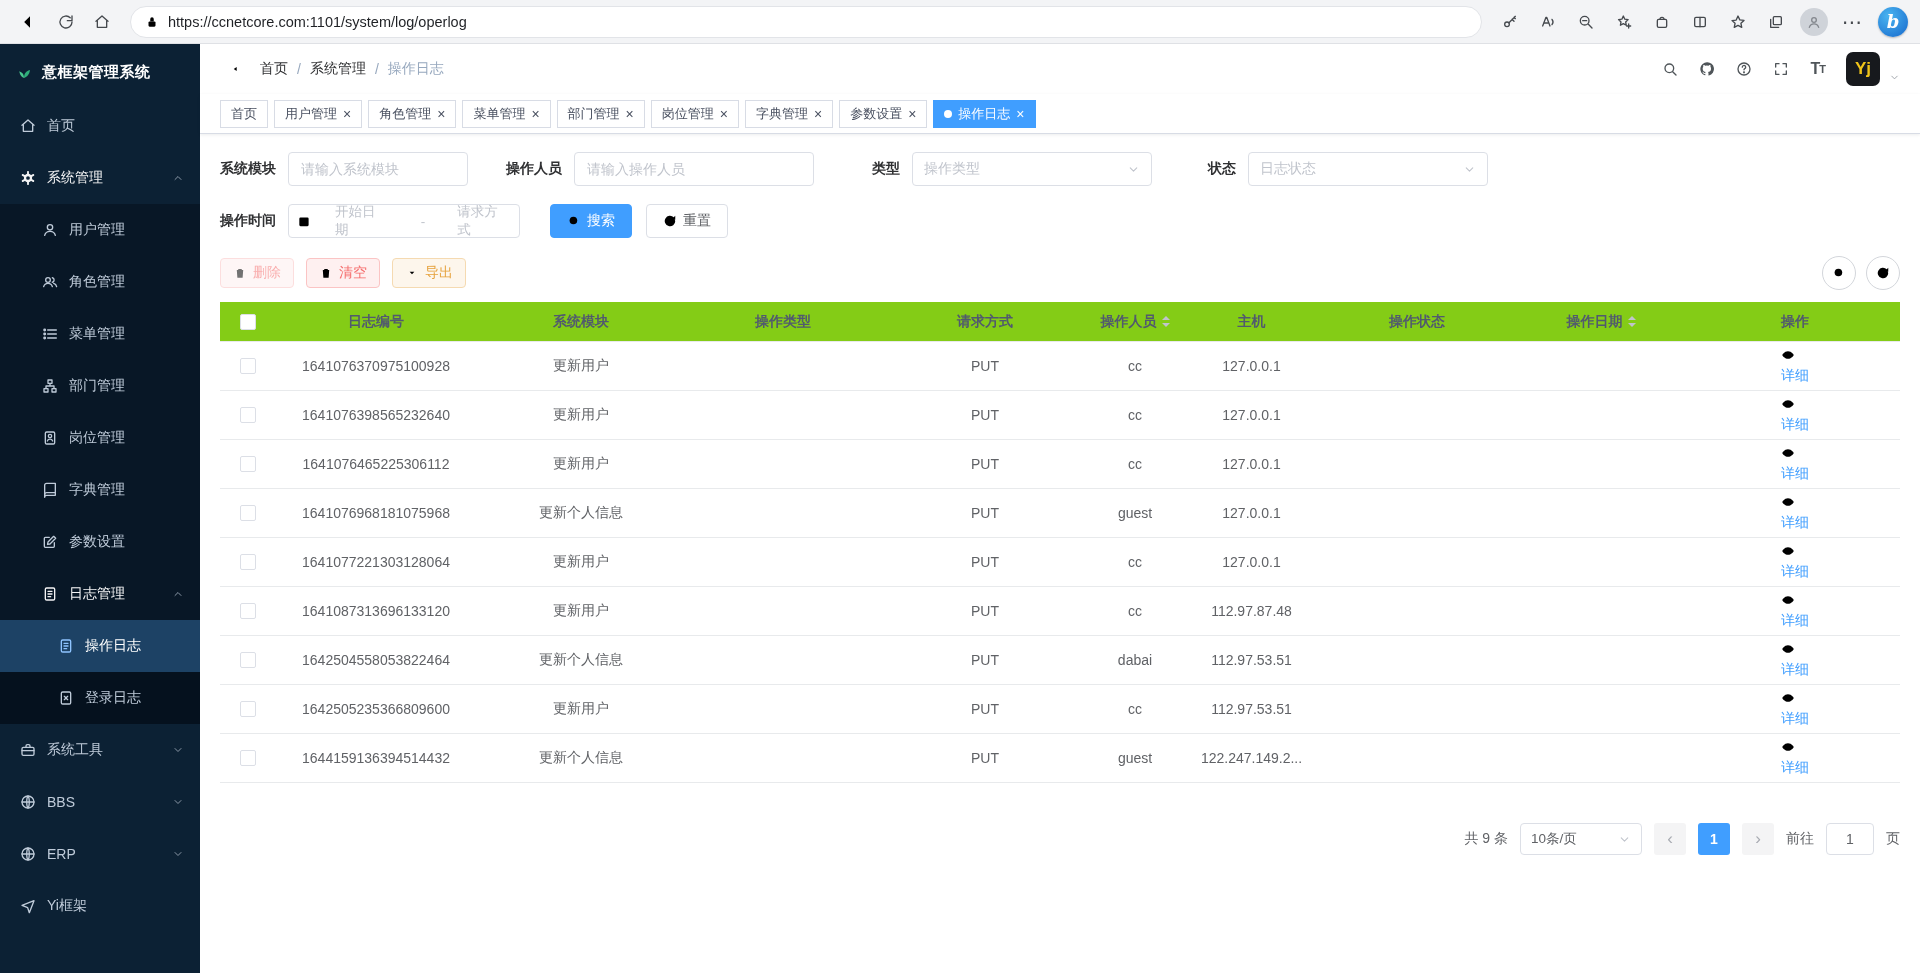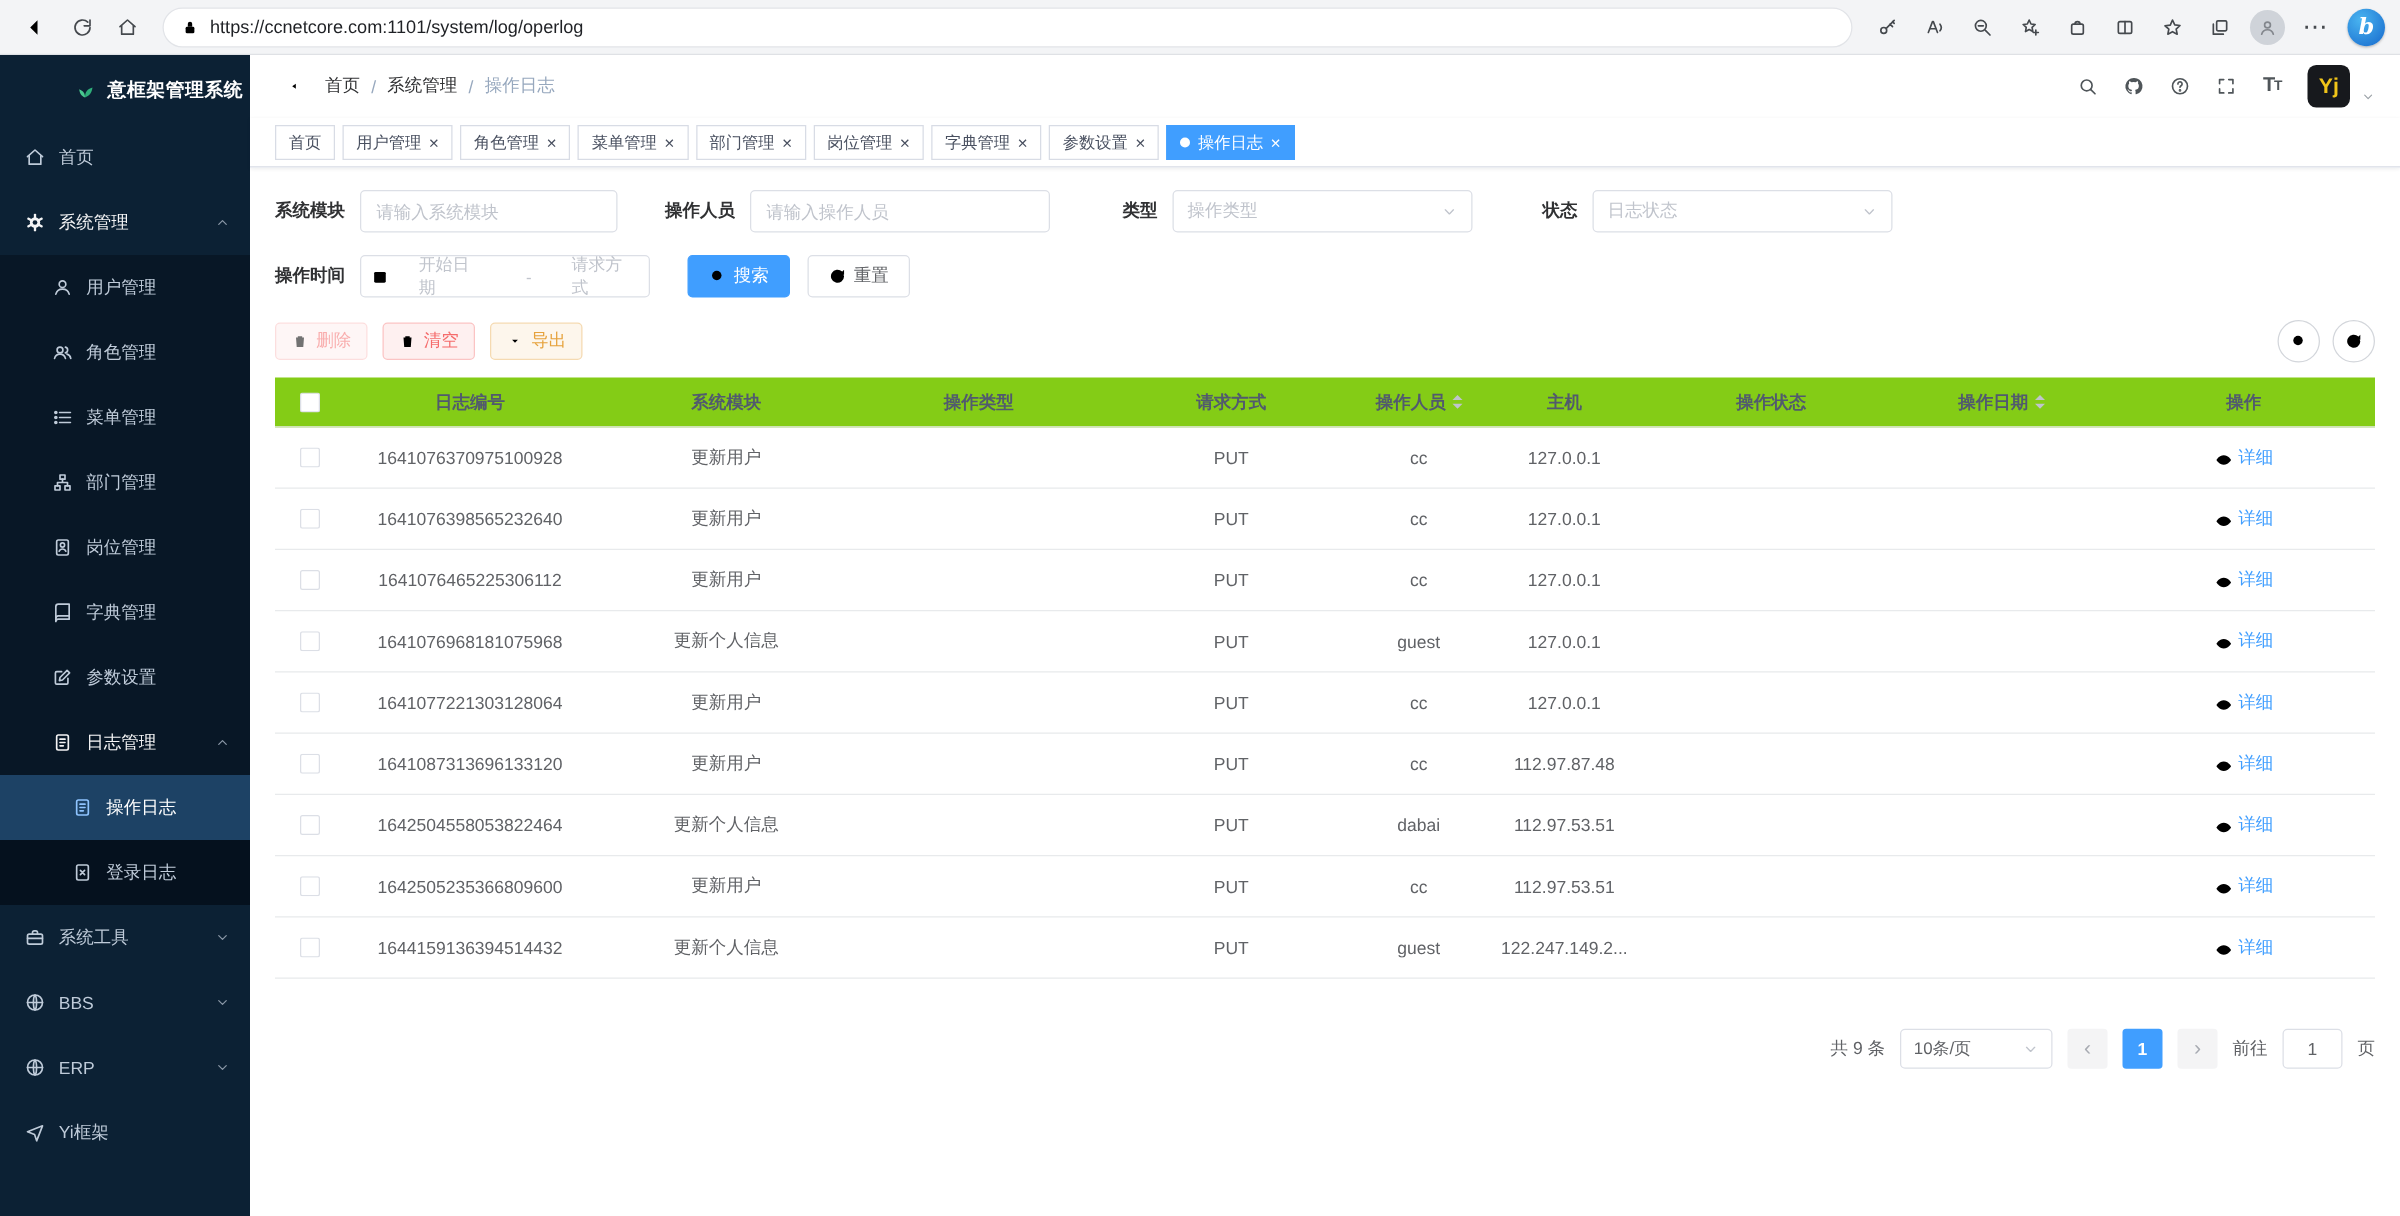--- a/index.html
+++ b/index.html
@@ -25,21 +25,21 @@
   .bing { width:30px; height:30px; border-radius:50%; margin-left:6px;
     background:radial-gradient(circle at 35% 30%, #49b4f0, #1668cc);
     color:#fff; display:flex; align-items:center; justify-content:center;
     font-family:"DejaVu Serif",serif; font-style:italic; font-weight:700; font-size:18px;
     box-shadow:0 1px 2px rgba(0,0,0,.25); cursor:pointer; }
   .more-dots { font-size:20px; color:#45494e; }
 
   
   .app { display:flex; height:929px; }
   .sidebar { width:200px; flex-shrink:0; background:#0c2134; color:#bfcbd9; overflow:hidden; }
-  .logo { height:56px; display:flex; align-items:center; padding-left:16px; gap:10px;margin-left:44px; }
+  .logo { height:56px; display:flex; align-items:center; padding-left:16px; gap:10px; }
   .logo-title { color:#fff; font-size:15px; font-weight:700; letter-spacing:.5px; }
   .mi { height:52px; display:flex; align-items:center; gap:11px;
         padding:0 16px 0 20px; font-size:14px; cursor:pointer; white-space:nowrap; }
   .mi .arrow { margin-left:auto; width:12px; height:12px; color:#8a97a6; }
   .arrow.up { transform:rotate(180deg); }
   .mi.parent-open { color:#f4f4f5; }
   .sub { background:#081726; }
   .sub .mi { padding-left:42px; }
   .sub2 { background:#05111e; }
   .sub2 .mi { padding-left:58px; }
@@ -110,22 +110,22 @@
   .td { display:flex; align-items:center; justify-content:center; text-align:center;
         overflow:hidden; white-space:nowrap; }
   .c0{width:55px}.c1{width:202px}.c2{width:208px}.c3{width:196px}.c4{width:208px}
   .c5{width:92px}.c6{width:141px}.c7{width:190px}.c8{width:178px}.c9{width:210px}
   .checkbox { width:16px; height:16px; border:1px solid #dcdfe6; border-radius:2px;
     background:#fff; display:inline-block; cursor:pointer; }
   .caret { display:inline-flex; flex-direction:column; margin-left:5px; cursor:pointer; }
   .caret i { width:0; height:0; border:4.5px solid transparent; display:block; }
   .caret .up { border-bottom-color:#c0c4cc; border-top-width:0; margin-bottom:3px; }
   .caret .down { border-top-color:#c0c4cc; border-bottom-width:0; }
-  .detail-link { display:inline-flex; align-items:flex-end; gap:5px; color:#409eff;
-    font-size:14px; cursor:pointer; text-decoration:none; }
+  .detail-link { display:inline-flex; align-items:flex-start; gap:5px; color:#409eff;
+    font-size:14px; cursor:pointer; text-decoration:none;flex-direction:column; }
 
   
   .pager { display:flex; align-items:center; justify-content:flex-end; gap:12px;
     margin-top:40px; font-size:14px; color:#606266; }
   .psize { width:122px; height:32px; border:1px solid #dcdfe6; border-radius:4px;
     display:flex; align-items:center; justify-content:space-between; padding:0 10px;
     color:#606266; font-size:13.5px; cursor:pointer; }
   .psize .arrow { width:13px; height:13px; color:#c0c4cc; }
   .pbtn { min-width:32px; height:32px; background:#f4f4f5; border-radius:3px;
     display:flex; align-items:center; justify-content:center; color:#a8abb2;
@@ -468,21 +468,21 @@
           <span>操作日志</span>
           <span class="x">×</span>
         </span>
     </div>
 
     <div class="content">
 
       <div class="frow">
         <div class="fgroup" style="margin-right:38px">
           <span class="flabel">系统模块</span>
-          <input class="finput" style="width: 206px;" placeholder="请输入系统模块">
+          <input class="finput" style="width: 180px;" placeholder="请输入系统模块">
         </div>
         <div class="fgroup" style="margin-right:58px">
           <span class="flabel">操作人员</span>
           <input class="finput" style="width: 240px;" placeholder="请输入操作人员">
         </div>
         <div class="fgroup" style="margin-right:56px">
           <span class="flabel">类型</span>
           <div class="fselect" style="width:240px">
             <span>操作类型</span>
             <svg class="ic arrow" viewBox="0 0 24 24">

